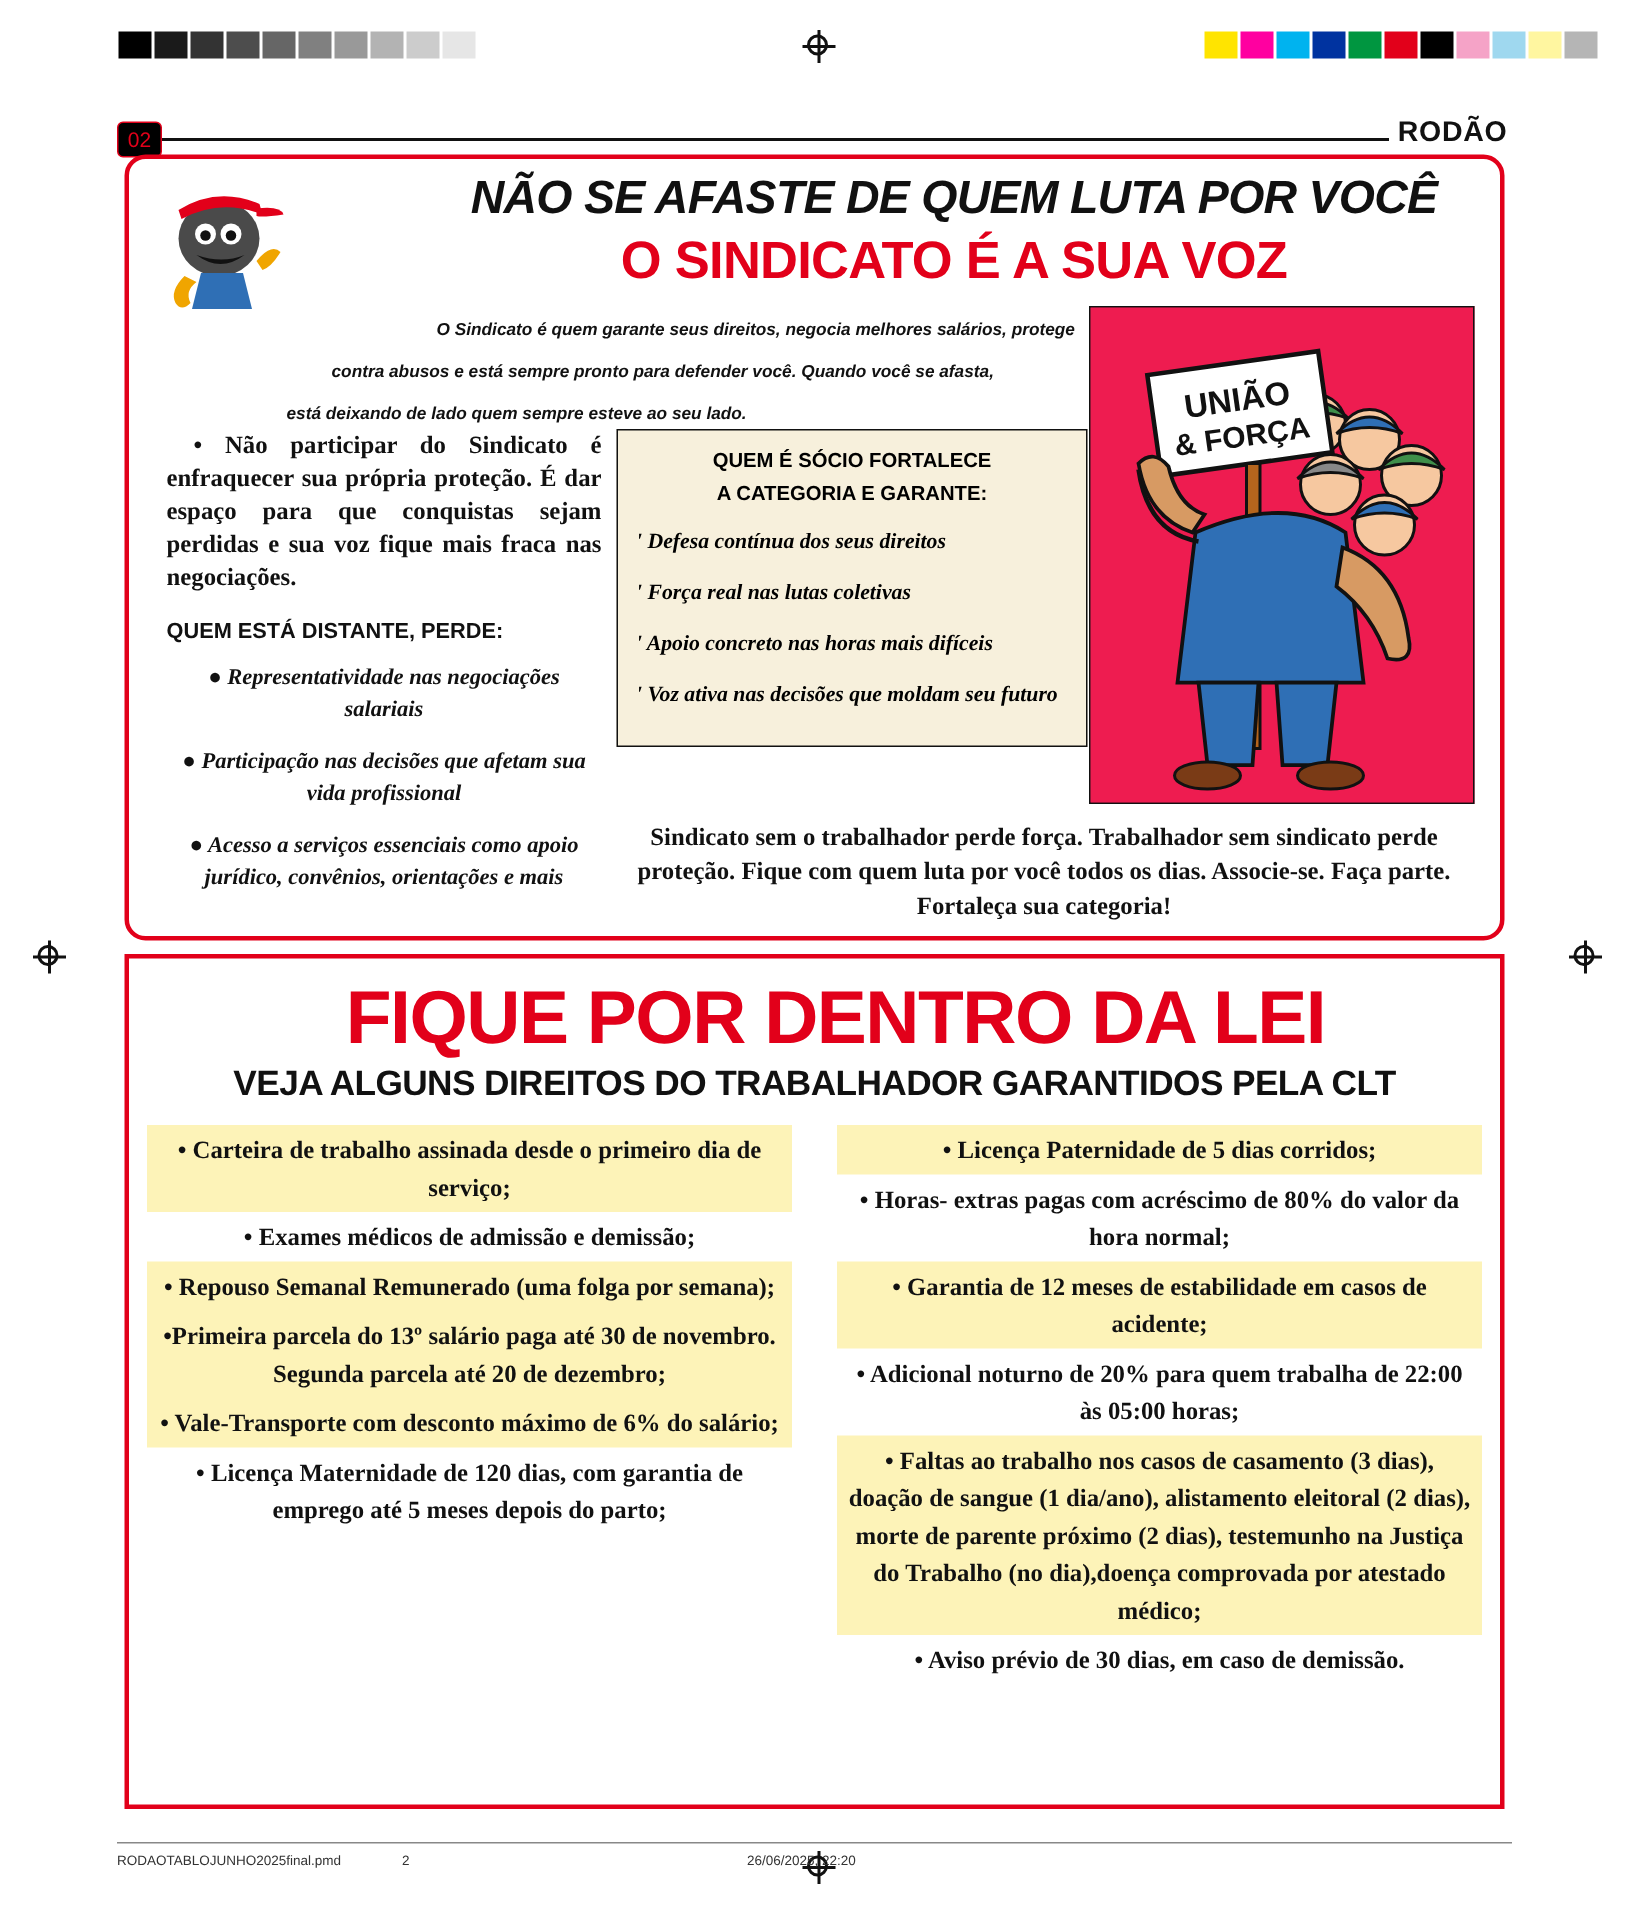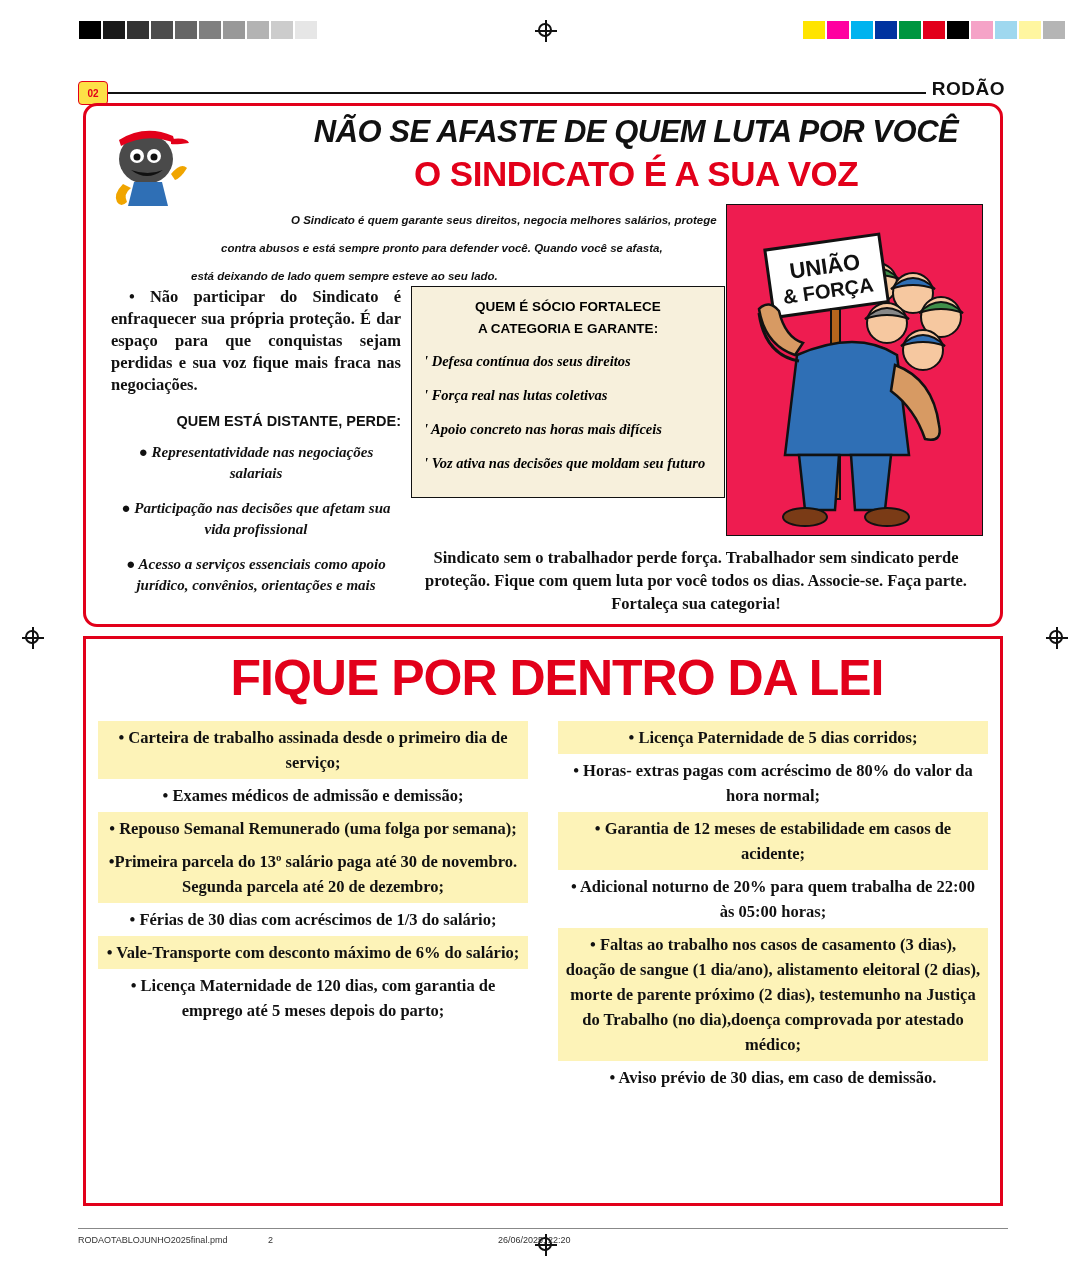--- a/index.html
+++ b/index.html
@@ -13,37 +13,37 @@
   .greyscale-bar span{width:22px;height:18px;display:block;border:1px solid #ffffff;}
   .color-bar{position:absolute;top:20px;left:802px;display:flex;}
   .color-bar span{width:22px;height:18px;display:block;border:1px solid #ffffff;}
   .reg-mark{position:absolute;width:22px;height:22px;}
   .reg-mark:before{content:"";position:absolute;left:10px;top:0;width:2px;height:22px;background:#111;}
   .reg-mark:after{content:"";position:absolute;top:10px;left:0;height:2px;width:22px;background:#111;}
   .reg-mark i{position:absolute;left:3px;top:3px;width:14px;height:14px;border:2px solid #111;border-radius:50%;box-sizing:border-box;}
   
   .page-rule{position:absolute;left:78px;top:92px;width:930px;height:2px;background:#111;}
   .page-num{position:absolute;left:78px;top:81px;width:28px;height:22px;border:1.5px solid #e2001a;border-radius:4px;
-            background:#fde047;color:#e2001a;font-family:"Liberation Sans",sans-serif;font-size:10px;font-weight:bold;
+            background:#000000;color:#e2001a;font-family:"Liberation Sans",sans-serif;font-size:14px;font-weight:normal;
             display:flex;align-items:center;justify-content:center;}
   .masthead{position:absolute;right:78px;top:78px;font-family:"Liberation Sans",sans-serif;font-weight:bold;
             font-size:19px;color:#111;background:#fff;padding:0 6px;letter-spacing:.5px;}
   
   .box-top{position:absolute;left:83px;top:103px;width:920px;height:524px;border:3px solid #e2001a;border-radius:14px;background:#fff;box-sizing:border-box;}
   .headline1{position:absolute;left:200px;top:8px;width:700px;text-align:center;
              font-family:"Liberation Sans",sans-serif;font-style:italic;font-weight:bold;font-size:31px;color:#111;letter-spacing:-0.5px;}
   .headline2{position:absolute;left:200px;top:48px;width:700px;text-align:center;
              font-family:"Liberation Sans",sans-serif;font-weight:bold;font-size:35px;color:#e2001a;letter-spacing:-0.5px;}
   .intro{position:absolute;left:105px;top:100px;width:600px;
          font-family:"Liberation Sans",sans-serif;font-style:italic;font-weight:bold;font-size:11.5px;line-height:28px;color:#111;text-align:justify;}
   .intro div:nth-child(1){margin-left:100px;}
   .intro div:nth-child(2){margin-left:30px;}
   .col-left{position:absolute;left:25px;top:180px;width:290px;font-size:16.5px;line-height:22px;color:#111;text-align:justify;}
   .col-left .p1{font-weight:bold;text-indent:18px;}
-  .sub-h{font-family:"Liberation Sans",sans-serif;font-weight:bold;font-size:14.5px;text-align:right;margin:14px 0 10px;}
+  .sub-h{font-family:"Liberation Sans",sans-serif;font-weight:bold;font-size:14.5px;text-align:left;margin:14px 0 10px;}
   .bul{font-style:italic;font-weight:bold;text-align:center;font-size:15px;line-height:21px;margin-bottom:14px;}
   .yellow-box{position:absolute;left:325px;top:180px;width:314px;background:#f7f0dc;border:1px solid #111;padding:10px 12px;box-sizing:border-box;}
   .yellow-box .t{font-family:"Liberation Sans",sans-serif;font-weight:bold;font-size:13.5px;text-align:center;line-height:20px;margin-bottom:12px;}
   .yellow-box .it{font-style:italic;font-weight:bold;font-size:14.5px;line-height:20px;margin-bottom:14px;text-align:justify;}
   .cartoon{position:absolute;left:640px;top:98px;width:255px;height:330px;background:#ee1c50;border:1px solid #111;overflow:hidden;}
   .closing{position:absolute;left:325px;top:440px;width:570px;text-align:center;font-weight:bold;font-size:16.5px;line-height:23px;color:#111;}
   
   .mascot{position:absolute;left:15px;top:8px;width:110px;height:95px;}
   
   .box-bottom{position:absolute;left:83px;top:636px;width:920px;height:570px;border:3px solid #e2001a;background:#fff;box-sizing:border-box;}
@@ -182,27 +182,27 @@
       <path d="M72 156 q-34 -6 -40 -48" fill="none" stroke="#111" stroke-width="3"></path>
       <path d="M68 150 q-30 -10 -36 -46 q10 -10 20 2 q6 26 24 32z" fill="#d79a63" stroke="#111" stroke-width="2.5"></path>
     </svg>
   </div>
 
   <div class="closing">Sindicato sem o trabalhador perde força. Trabalhador sem sindicato perde proteção. Fique com quem luta por você todos os dias. Associe-se. Faça parte. Fortaleça sua categoria!</div>
 </div>
 
 <div class="box-bottom">
   <div class="bh1">FIQUE POR DENTRO DA LEI</div>
+  <div class="bh2">VEJA ALGUNS DIREITOS DO TRABALHADOR GARANTIDOS PELA CLT</div>
   <div class="cols">
     <div class="col">
       <div class="item hl">• Carteira de trabalho assinada desde o primeiro dia de serviço;</div>
       <div class="item">• Exames médicos de admissão e demissão;</div>
       <div class="item hl">• Repouso Semanal Remunerado (uma folga por semana);</div>
       <div class="item hl">•Primeira parcela do 13º salário paga até 30 de novembro. Segunda parcela até 20 de dezembro;</div>
-      <div class="item">• Férias de 30 dias com acréscimos de 1/3 do salário;</div>
       <div class="item hl">• Vale-Transporte com desconto máximo de 6% do salário;</div>
       <div class="item">• Licença Maternidade de 120 dias, com garantia de emprego até 5 meses depois do parto;</div>
     </div>
     <div class="col">
       <div class="item hl">• Licença Paternidade de 5 dias corridos;</div>
       <div class="item">• Horas- extras pagas com acréscimo de 80% do valor da hora normal;</div>
       <div class="item hl">• Garantia de 12 meses de estabilidade em casos de acidente;</div>
       <div class="item">• Adicional noturno de 20% para quem trabalha de 22:00 às 05:00 horas;</div>
       <div class="item hl">• Faltas ao trabalho nos casos de casamento (3 dias), doação de sangue (1 dia/ano), alistamento eleitoral (2 dias), morte de parente próximo (2 dias), testemunho na Justiça do Trabalho (no dia),doença comprovada por atestado médico;</div>
       <div class="item">• Aviso prévio de 30 dias, em caso de demissão.</div>

